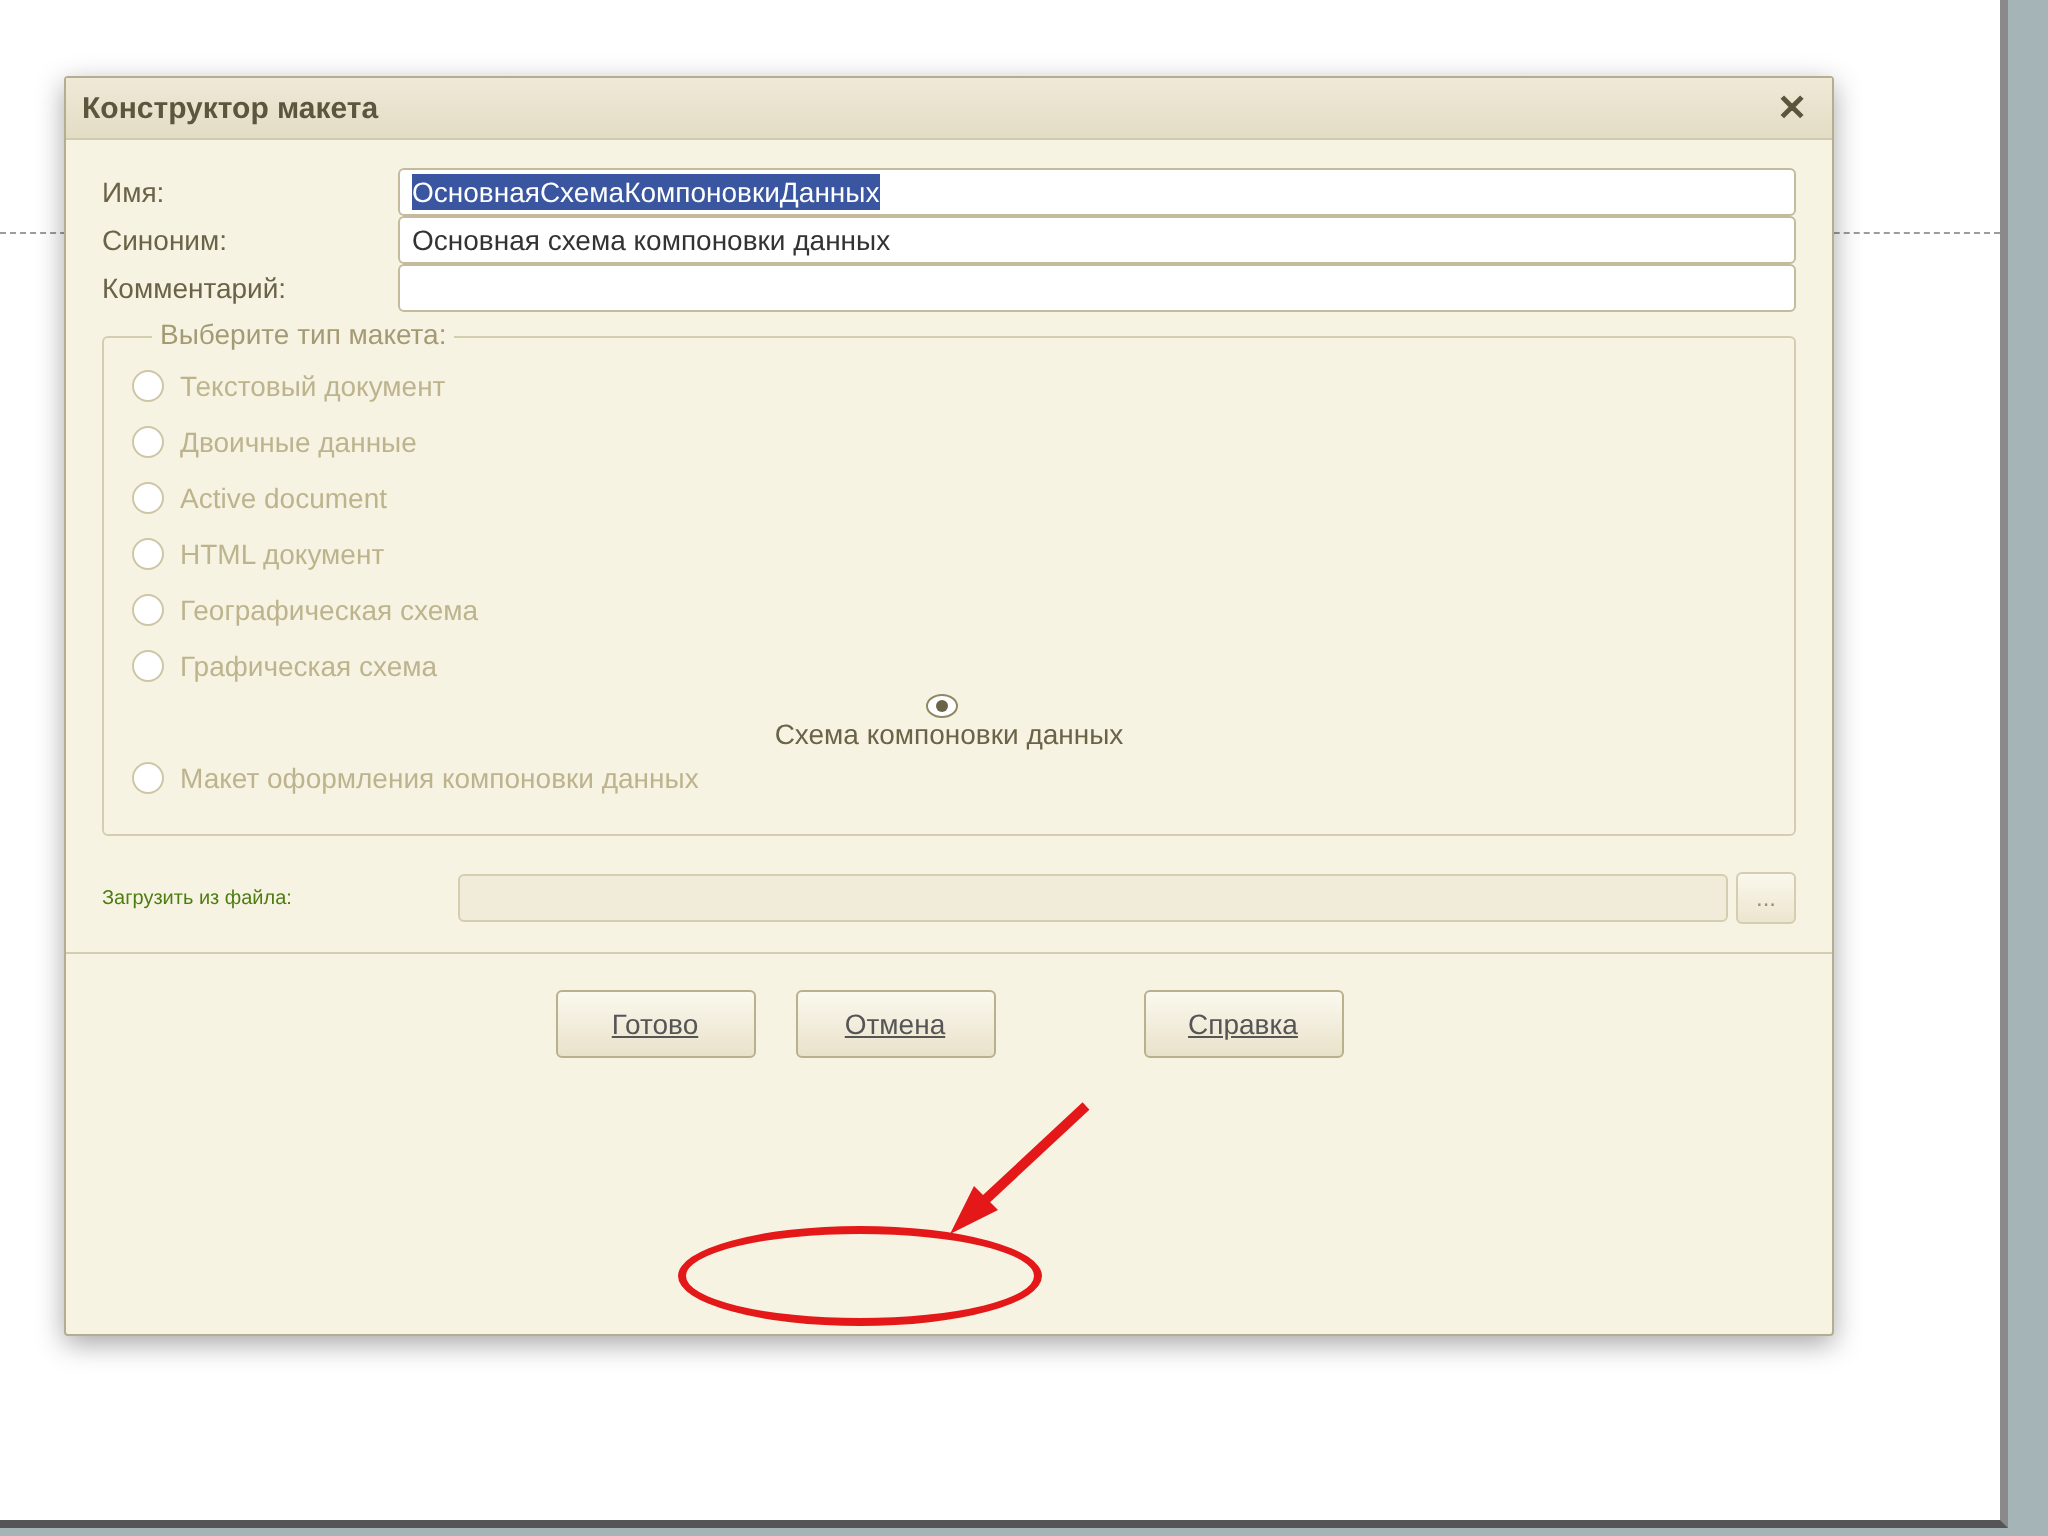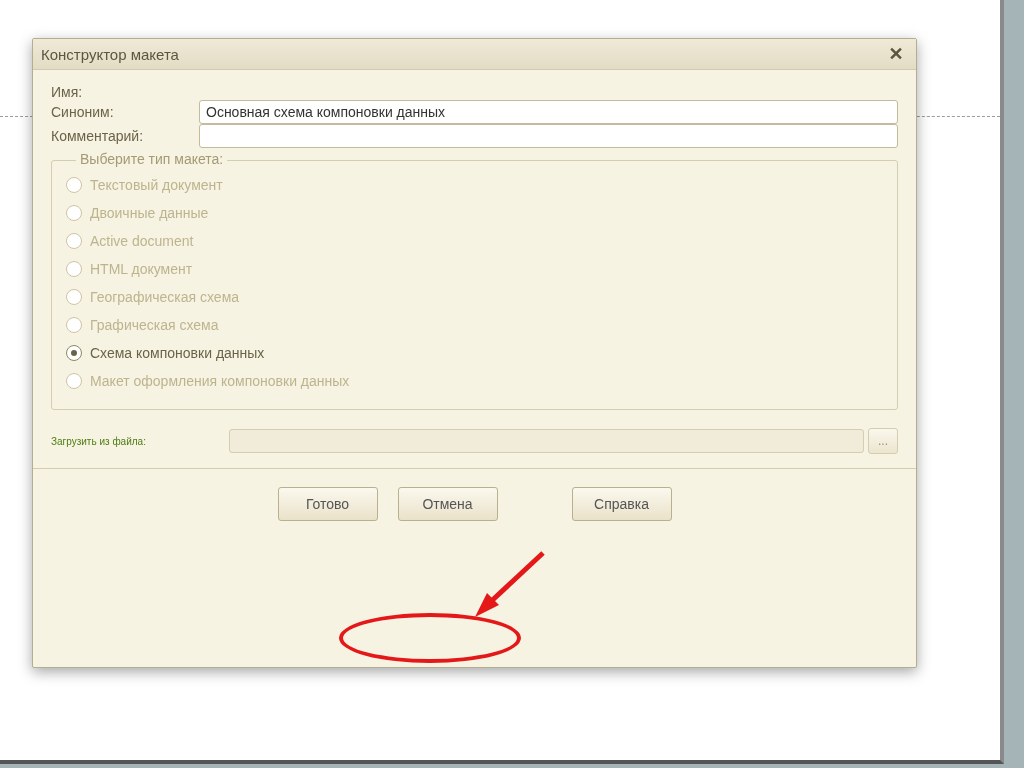--- a/index.html
+++ b/index.html
@@ -5,48 +5,48 @@
   html,body{margin:0;padding:0;width:1024px;height:768px;font-family:Arial,Helvetica,sans-serif;}
   .page{width:1024px;height:768px;background:#a5b5b7;position:relative;overflow:hidden;}
   .paper-bg{position:absolute;left:0;top:0;width:1000px;height:760px;background:#fff;border-right:4px solid #8a8a8a;border-bottom:4px solid #555;}
   .dashline{position:absolute;left:0;right:0;top:116px;border-top:1px dashed #9c9c9c;}
   .paper-bg .dashline{left:0;right:0;}
   
   .dialog{position:absolute;left:32px;top:38px;width:883px;height:628px;background:#f7f3e3;
           border:1px solid #b4ad90;border-radius:2px;box-shadow:0 4px 14px rgba(0,0,0,.35);}
   .titlebar{height:30px;background:linear-gradient(#efe9d7,#e3dcc5);border-bottom:1px solid #d2caae;
             display:flex;align-items:center;justify-content:space-between;padding:0 8px;}
-  .titlebar .t{font-size:15px;font-weight:normal;color:#5c563f;}
+  .titlebar .t{font-size:15px;font-weight:bold;color:#5c563f;}
   .closebtn{width:24px;height:22px;display:flex;align-items:center;justify-content:center;
             font-size:18px;font-weight:bold;color:#5b553e;cursor:pointer;}
   .body{padding:14px 18px 0 18px;}
   .row{display:flex;align-items:center;margin-bottom:0;}
   .lbl{width:148px;font-size:14px;color:#6b6347;}
   .inp{flex:1;height:24px;border:1px solid #c3bb9c;background:#fff;border-radius:3px;padding:0 6px;
        font-size:14px;color:#333;display:flex;align-items:center;box-sizing:border-box;}
   .inp.selected{color:#fff;}
   .inp.selected span{background:#3a56a0;color:#fff;padding:1px 0;}
   .fieldset{border:1px solid #d5cdb0;border-radius:3px;margin:12px 0 18px 0;padding:10px 14px 14px 14px;position:relative;}
   .legend{position:absolute;top:-10px;left:24px;background:#f7f3e3;padding:0 4px;font-size:14px;color:#a49a74;}
   .radio{display:flex;align-items:center;height:28px;font-size:14px;color:#bdb48e;user-select:none;}
   .radio .c{width:14px;height:14px;border:1px solid #cec5a4;border-radius:50%;margin-right:8px;
             display:flex;align-items:center;justify-content:center;background:#fff;}
-  .radio.enabled{color:#6b6347;}
+  .radio.enabled{color:#6b6347;flex-direction:column;}
   .radio.enabled .c{border-color:#8f8864;}
   .radio.enabled.checked .c::after{content:"";width:6px;height:6px;background:#6b6347;border-radius:50%;}
   .loadrow{display:flex;align-items:center;margin:4px 0 14px 0;}
   .loadlbl{font-size:10px;color:#4d7c0f;width:178px;}
   .loadinp{flex:1;height:24px;border:1px solid #d5cdb0;background:#f0ecd9;border-radius:3px;box-sizing:border-box;}
   .loadbtn{width:28px;height:24px;margin-left:4px;border:1px solid #d5cdb0;background:linear-gradient(#faf7ec,#ece5cf);
            border-radius:3px;display:flex;align-items:center;justify-content:center;color:#9a916f;font-size:12px;}
   .hr{height:1px;background:linear-gradient(to right,#d5cdb0 0%,#d5cdb0 100%);margin:0 -18px;}
   .btnrow{display:flex;justify-content:center;gap:20px;padding:18px 0 0 0;align-items:center;}
   .btn{min-width:100px;height:26px;border:1px solid #b9b08e;background:linear-gradient(#fbf8ee,#e9e2ca);
        border-radius:3px;font-size:14px;color:#555;display:flex;align-items:center;justify-content:center;
-       padding:16px 14px;cursor:pointer;box-sizing:border-box;}
+       padding:16px 14px;cursor:pointer;box-sizing:border-box;text-decoration:underline;}
   .btngap{width:34px;}
   
   .red-ellipse{position:absolute;border:4px solid #e41818;border-radius:50%;pointer-events:none;}
   .red-arrow{position:absolute;pointer-events:none;}
 </style>
 </head>
 <body>
 
 <div class="page">
   <div class="paper-bg">
@@ -55,20 +55,23 @@
 
   <div class="dialog">
     <div class="titlebar">
       <div class="t">Конструктор макета</div>
       <div class="closebtn">✕</div>
     </div>
 
     <div class="body">
       <div class="row">
         <div class="lbl">Имя:</div>
+        <div class="inp selected">
+            <span>ОсновнаяСхемаКомпоновкиДанных</span>
+          </div>
       </div>
       <div class="row">
         <div class="lbl">Синоним:</div>
         <div class="inp">
             <span>Основная схема компоновки данных</span>
           </div>
       </div>
       <div class="row">
         <div class="lbl">Комментарий:</div>
         <div class="inp">

